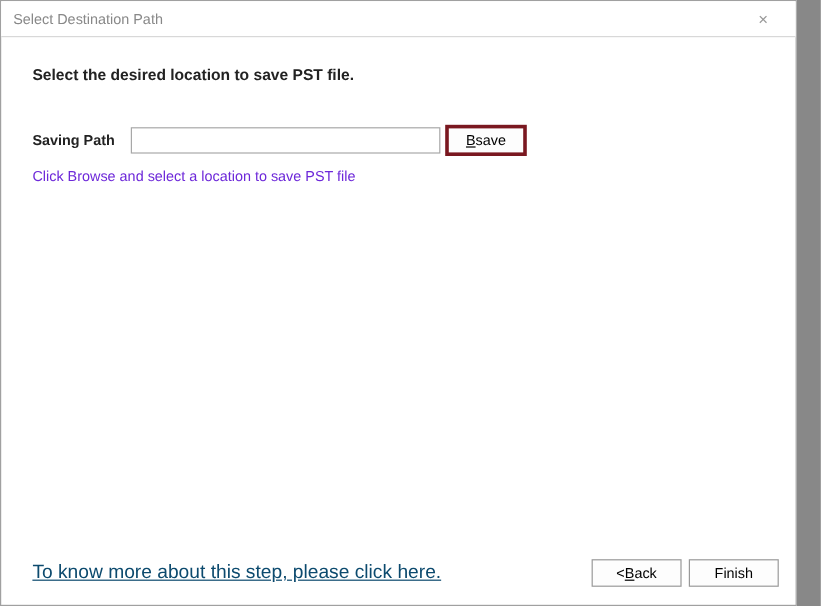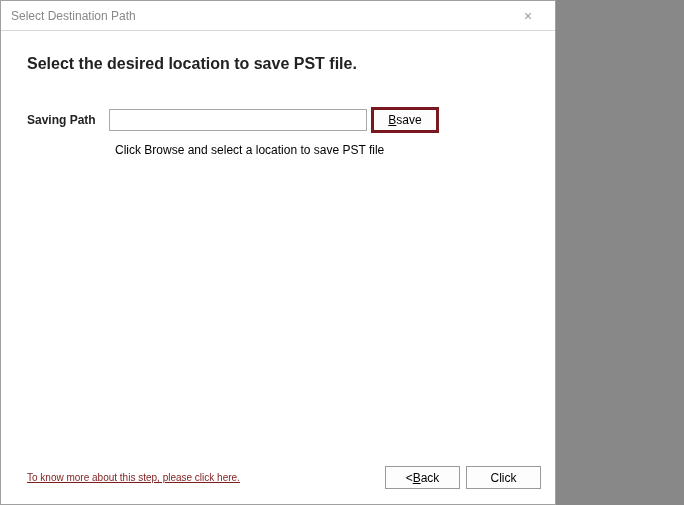--- a/index.html
+++ b/index.html
@@ -5,21 +5,21 @@
     * { box-sizing: border-box; margin: 0; padding: 0; }
     body {
       font-family: "Segoe UI", Tahoma, Arial, sans-serif;
       font-size: 12px;
       background: #888;
       width: 684px;
       height: 505px;
       overflow: hidden;
     }
     .dialog {
-      width: 556px;
+      width: 664px;
       height: 505px;
       background: #fff;
       border: 1px solid #a0a0a0;
       display: flex;
       flex-direction: column;
     }
     .titlebar {
       height: 30px;
       background: #fff;
       border-bottom: 1px solid #d8d8d8;
@@ -42,21 +42,21 @@
     }
     .content {
       flex: 1;
       padding: 24px 26px 10px 26px;
       position: relative;
       color: #333;
     }
     .instruction {
       font-weight: bold;
       color: #222;
-      font-size: 16px;
+      font-size: 13px;
       margin-bottom: 34px;
     }
     .row {
       display: flex;
       align-items: center;
       gap: 4px;
     }
     .label {
       width: 78px;
       font-weight: bold;
@@ -79,36 +79,35 @@
       background: #fdfdfd;
       font-family: inherit;
       font-size: 12px;
       cursor: pointer;
       display: inline-flex;
       align-items: center;
       justify-content: center;
     }
     .browse-btn .accel { text-decoration: underline; }
     .hint {
-      margin-left: 88px;
       margin-top: 10px;
-      color: #000000;
+      color: #6d28d9;
       font-size: 12px;
     }
     .footer {
       height: 44px;
       border-top: 1px solid transparent;
       display: flex;
       align-items: center;
       padding: 0 14px 10px 26px;
     }
     .help-link {
-      color: #7f1d1d;
+      color: #0c4a6e;
       text-decoration: underline;
-      font-size: 10px;
+      font-size: 16px;
       cursor: pointer;
       text-align: center;
     }
     .footer-spacer { flex: 1; }
     .footer-btn {
       width: 75px;
       height: 23px;
       margin-left: 6px;
       border: 1px solid #9a9a9a;
       background: #fdfdfd;
@@ -146,15 +145,15 @@
   </div>
 
   <div class="footer">
     <a class="help-link">To know more about this step, please click here.</a>
     <div class="footer-spacer"></div>
     <button class="footer-btn">
       <span>&lt; </span>
         <span class="accel">B</span>
         <span>ack</span>
     </button>
-    <button class="footer-btn">Click</button>
+    <button class="footer-btn">Finish</button>
   </div>
 </div>
 
 </body></html>

